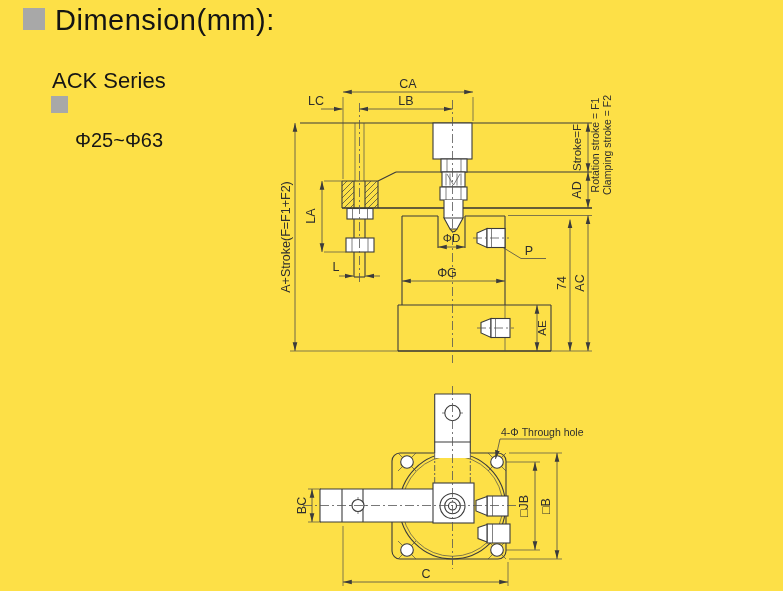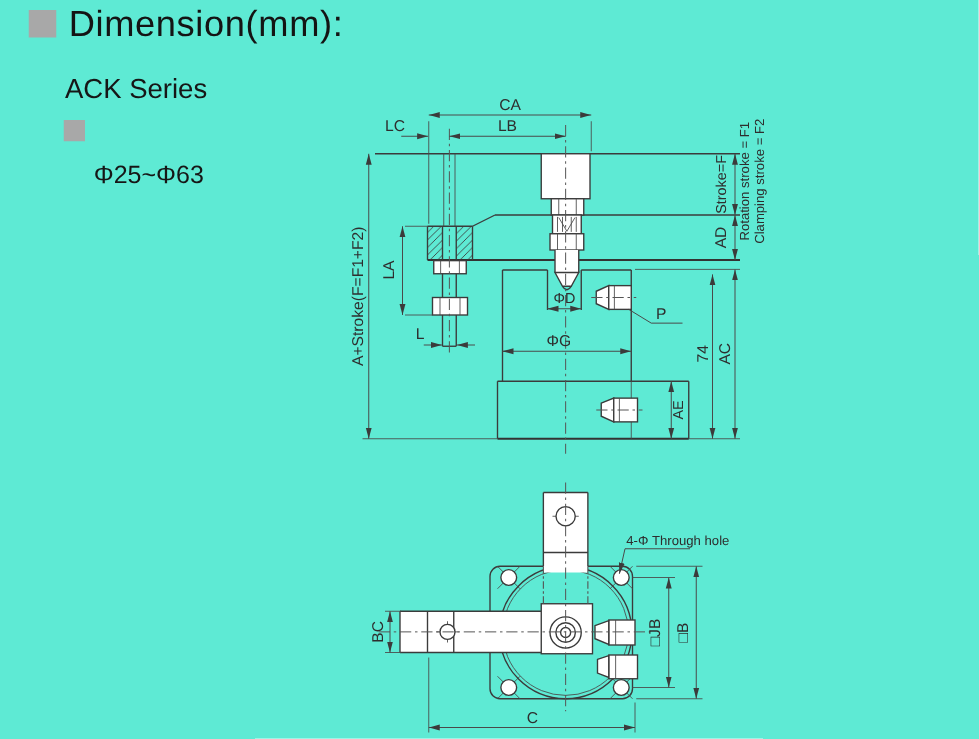--- a/index.html
+++ b/index.html
@@ -1,22 +1,22 @@
 <!DOCTYPE html>
 <html><head>
 <meta charset="utf-8">
 <style>
   html,body{margin:0;padding:0;background:#ffffff;}
-  .stage{position:relative;width:783px;height:591px;background:#5eead4;overflow:hidden;
+  .stage{position:relative;width:783px;height:591px;background:#fde047;overflow:hidden;
          font-family:"Liberation Sans", sans-serif;}
   .hdr-sq{position:absolute;background:#a8a8a8;}
   #sq1{left:23px;top:8px;width:22px;height:22px;}
   #sq2{left:51px;top:96px;width:17px;height:17px;}
   .title{position:absolute;left:55px;top:4px;font-size:29px;color:#141414;letter-spacing:0.5px;}
-  .series{position:absolute;left:52px;top:58px;font-size:22px;color:#161616;}
+  .series{position:absolute;left:52px;top:68px;font-size:22px;color:#161616;}
   .range{position:absolute;left:75px;top:93px;font-size:20px;color:#161616;margin-top:36px;}
   svg{position:absolute;left:0;top:0;}
   svg text{font-family:"Liberation Sans", sans-serif;fill:#2e2e2e;}
   .ln{stroke:#3b3b3b;stroke-width:1.1;fill:none;}
   .lnh{stroke:#333;stroke-width:1.7;fill:none;}
   .lnw{stroke:#3b3b3b;stroke-width:1.1;fill:#ffffff;}
   .thin{stroke:#4a4a4a;stroke-width:0.7;fill:none;}
   .dim{stroke:#4a4a4a;stroke-width:0.8;fill:none;}
   .cl{stroke:#555;stroke-width:0.8;fill:none;stroke-dasharray:9 3 2 3;}
   .dsh{stroke:#555;stroke-width:0.9;fill:none;stroke-dasharray:6 2 2 2;}

